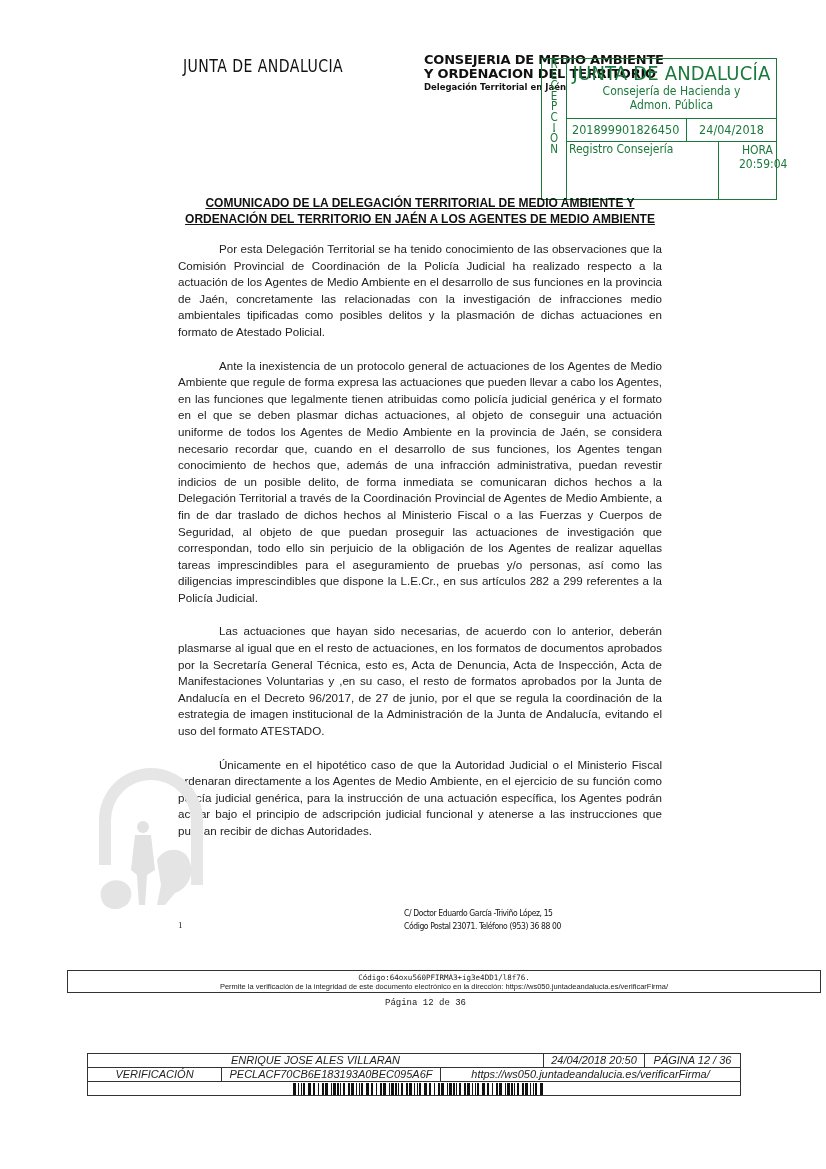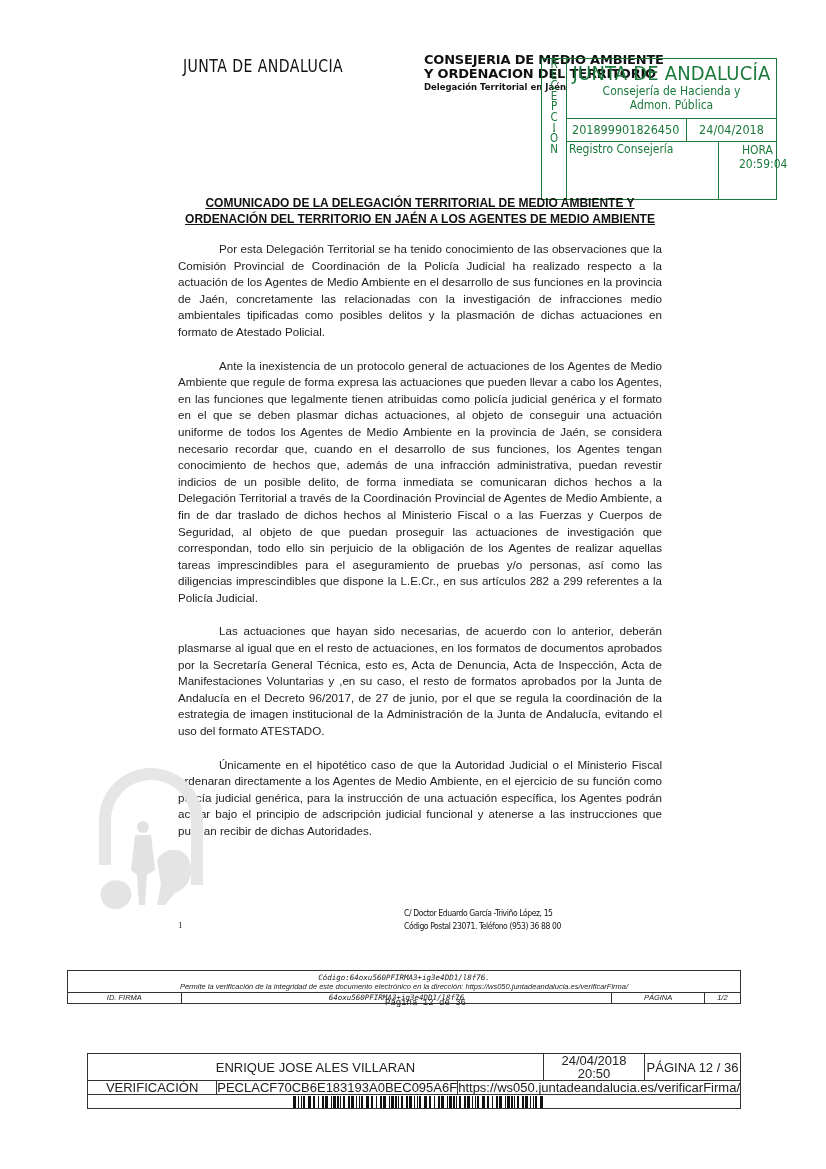--- a/index.html
+++ b/index.html
@@ -33,28 +33,28 @@
   .body-text p.tight { }
 
   
   .watermark { left:95px; top:765px; width:112px; height:145px; }
 
   .page-num { left:178px; top:920px; font-family:"Liberation Serif", serif; font-size:9px; color:#222; }
   .address { left:404px; top:907px; font-family:"DejaVu Sans Condensed","DejaVu Sans", sans-serif; font-size:8.5px; line-height:13px; letter-spacing:-0.4px; color:#111; }
 
   
   table { border-collapse:collapse; }
-  .sig1 { left:67px; top:970px; width:674px; font-size:7.5px; color:#222;font-style:italic; }
+  .sig1 { left:67px; top:970px; width:754px; font-size:7.5px; color:#222; }
   .sig1 td { border:1px solid #333; text-align:center; padding:0; height:10px; line-height:10px; }
   .sig1 .codetop { height:20px; line-height:9px; padding-top:1px; }
   .mono { font-family:"DejaVu Sans Mono","Liberation Mono", monospace; font-size:7.5px; }
   .overlay-page { left:385px; top:998px; font-size:9px; color:#222; font-family:Liberation Mono, monospace; }
 
   
-  .sig2 { left:87px; top:1053px; width:654px; font-size:13px; color:#222; }
+  .sig2 { left:87px; top:1053px; width:654px; font-size:11px; color:#222;font-style:italic; }
   .sig2 td { border:1px solid #333; text-align:center; height:13px; line-height:13px; padding:0; }
   .barcode { display:block; height:12px; margin-left:205px; width:250px; }
 </style>
 </head>
 <body>
 
 <div class="abs logo-text">JUNTA DE ANDALUCIA</div>
 <div class="abs consejeria">
   <div>CONSEJERIA DE MEDIO AMBIENTE</div>
   <div>Y ORDENACION DEL TERRITORIO</div>
@@ -117,26 +117,20 @@
   <div>Código Postal  23071.  Teléfono (953) 36 88 00</div>
 </div>
 
 <table class="abs sig1">
   <tbody>
       <tr>
     <td colspan="4" class="codetop">
       <div class="mono">Código:64oxu560PFIRMA3+ig3e4DD1/l8f76.</div>
       <div>Permite la verificación de la integridad de este documento electrónico en la dirección: https://ws050.juntadeandalucia.es/verificarFirma/</div>
     </td>
-  </tr>
-  <tr>
-    <td>ID. FIRMA</td>
-    <td class="mono">64oxu560PFIRMA3+ig3e4DD1/l8f76</td>
-    <td>PÁGINA</td>
-    <td>1/2</td>
   </tr>
 </tbody>
   </table>
 <div class="abs overlay-page">Página 12 de 36</div>
 
 <table class="abs sig2">
   <tbody>
       <tr>
     <td colspan="3">ENRIQUE JOSE ALES VILLARAN</td>
     <td style="width:100px">24/04/2018 20:50</td>

